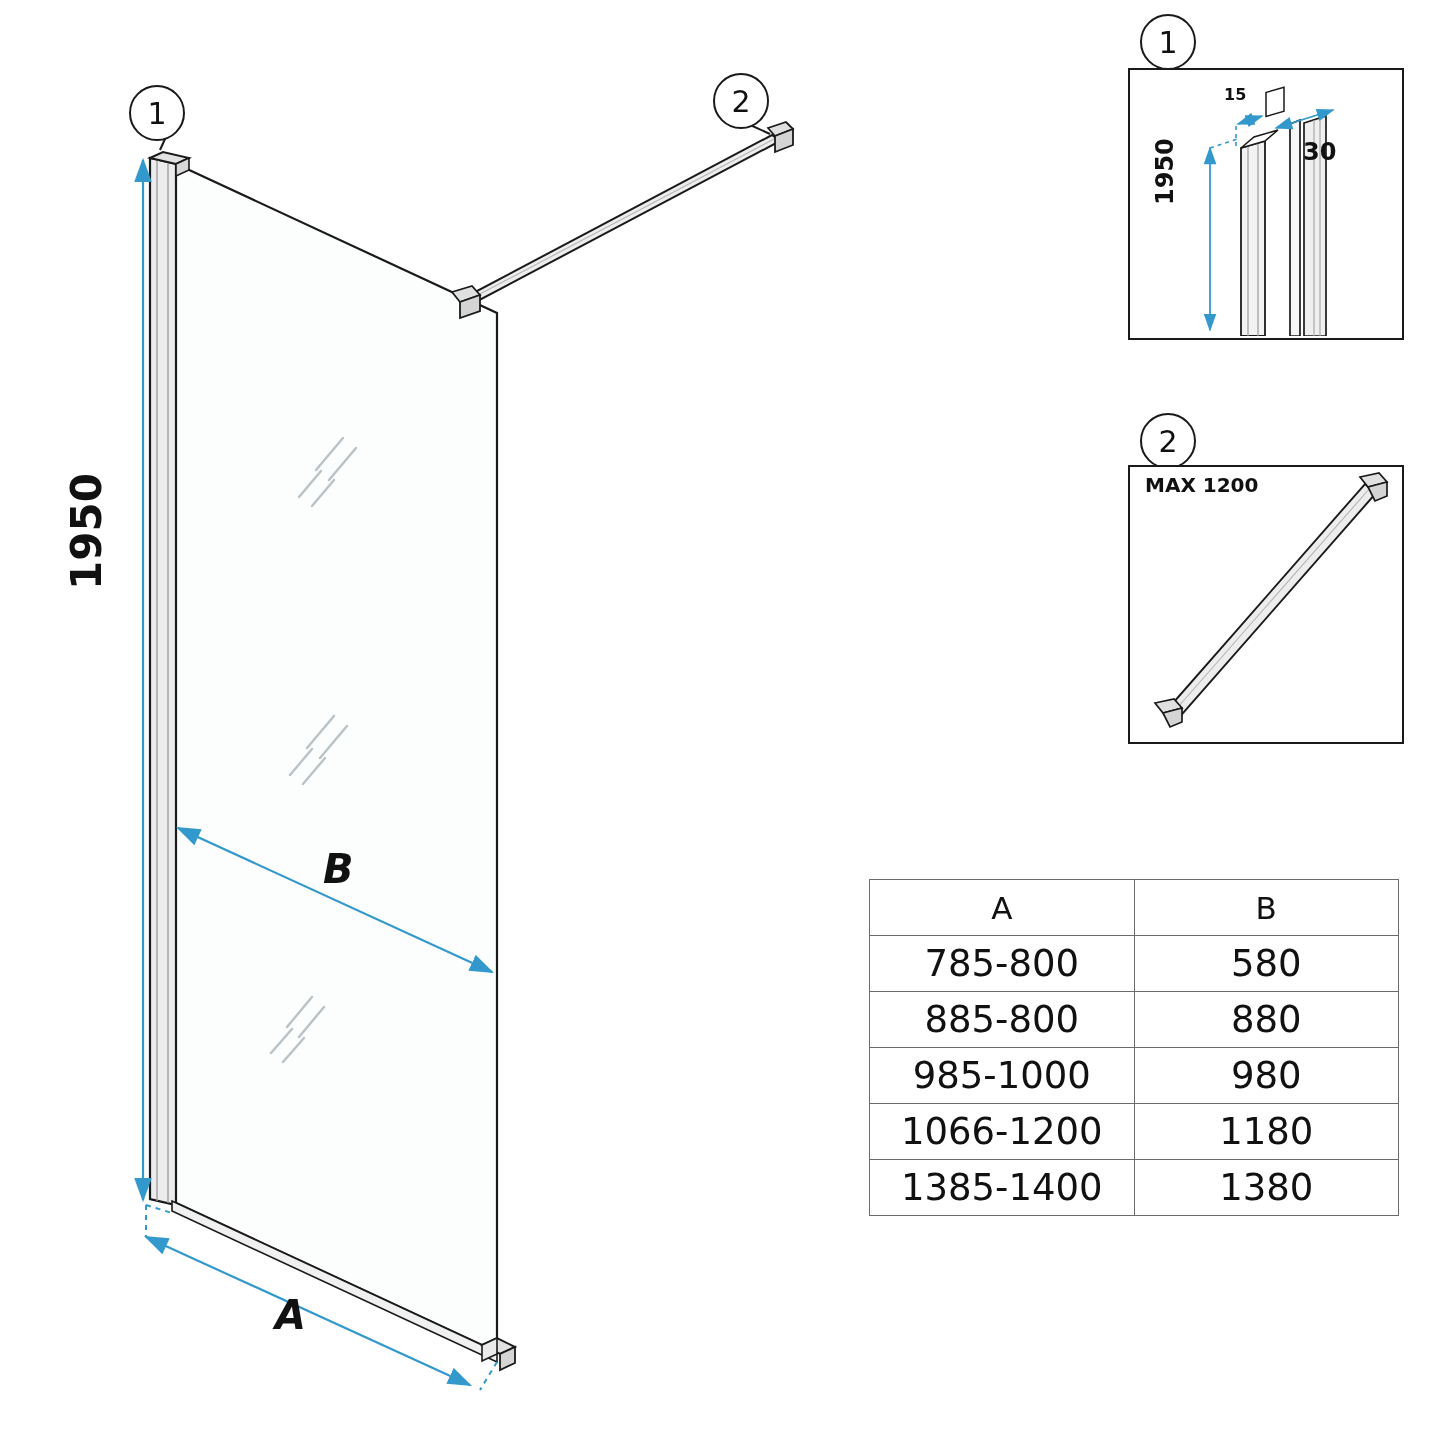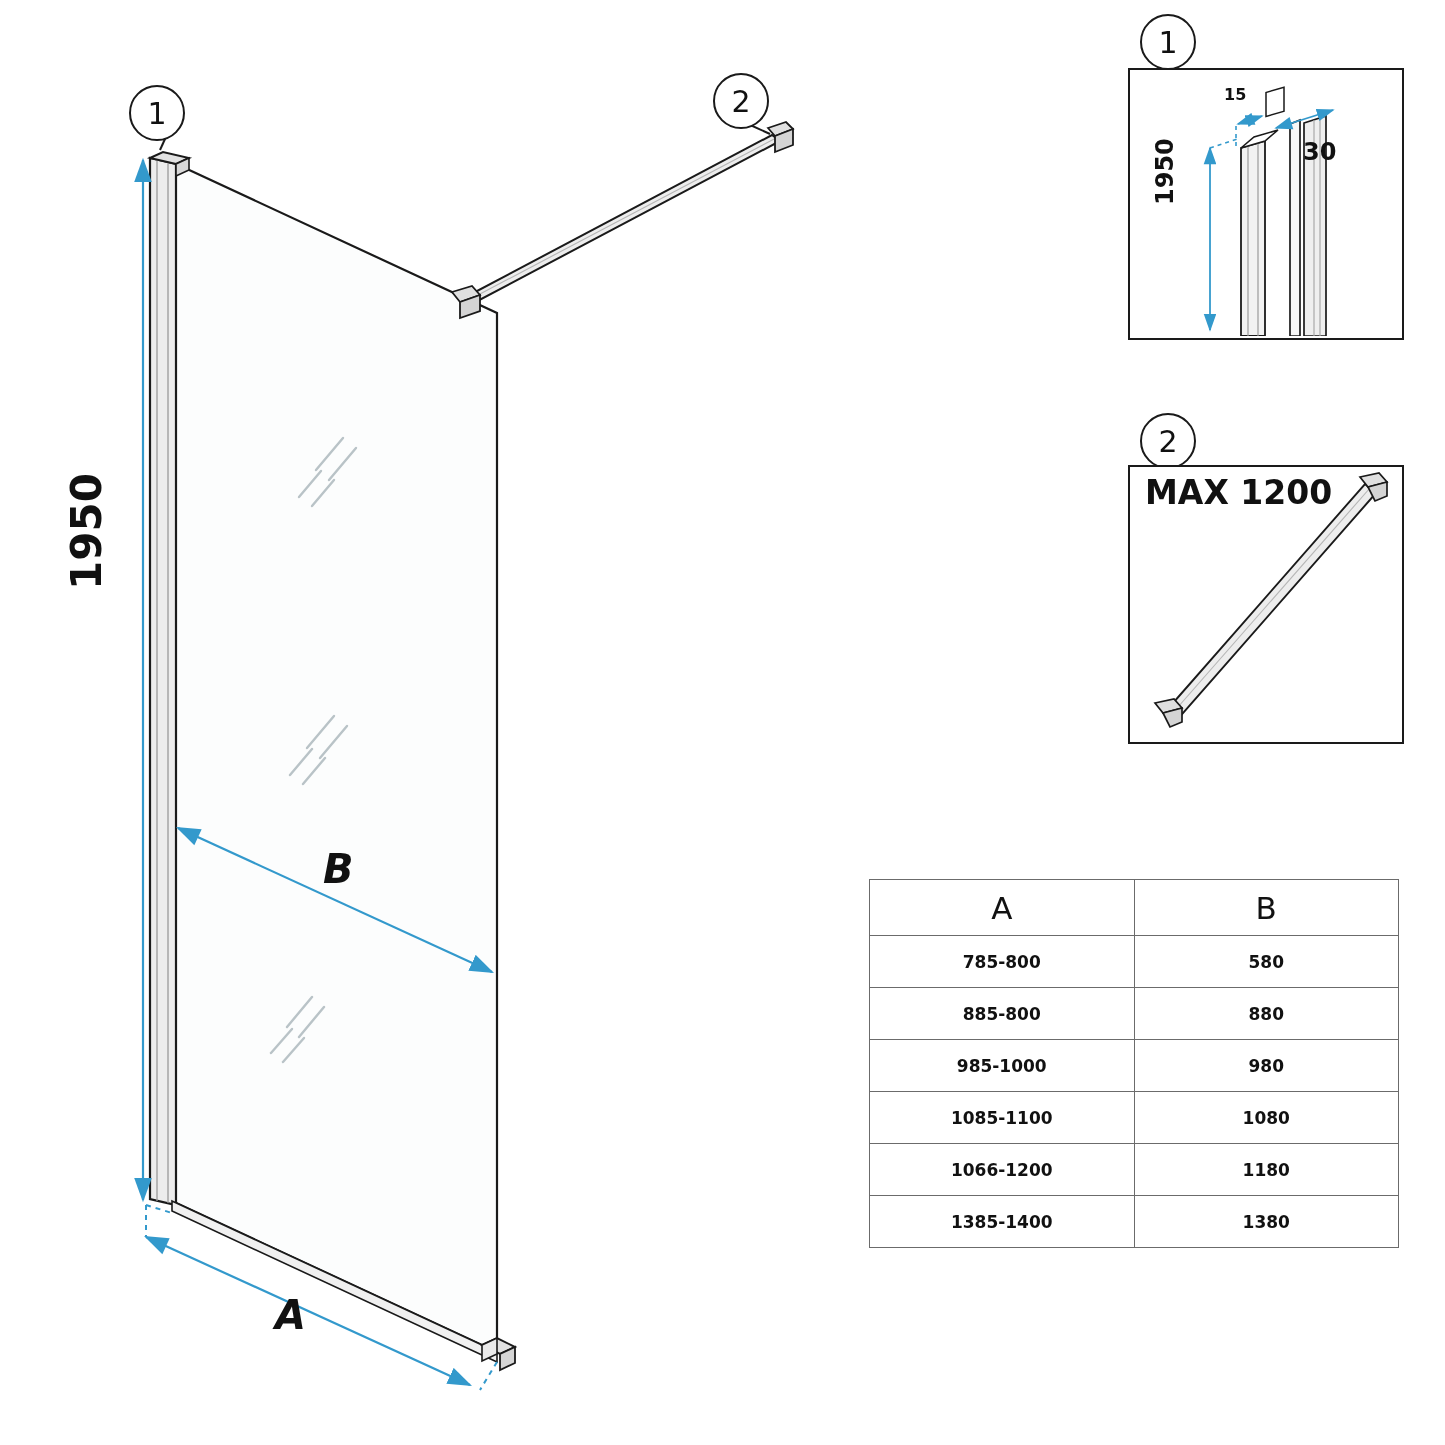--- a/index.html
+++ b/index.html
@@ -30,38 +30,38 @@
 
   
   .tbl{
     position:absolute;left:869px;top:879px;width:530px;
     border-collapse:collapse;
     font-family:"DejaVu Sans", sans-serif;
   }
   .tbl td,.tbl th{
     border:1.5px solid #6b6b6b;
     text-align:center;
-    font-weight:700;
-    font-size:17px;
+    font-weight:400;
+    font-size:37px;
     color:#111;
     padding:6px 4px;
     height:52px;
     box-sizing:border-box;
   }
   .tbl th{font-size:31px;font-weight:400;height:56px;}
   .tbl col.a{width:265px;}
   .tbl col.b{width:265px;}
   .italic-lbl{font-style:italic;font-weight:700;font-size:40px;}
   .v-1950{
     position:absolute;left:62px;top:590px;
     font-size:42px;font-weight:700;
     transform:rotate(-90deg);transform-origin:left top;
     white-space:nowrap;
   }
-  .max1200{position:absolute;left:1145px;top:473px;font-size:33px;font-weight:700;}
+  .max1200{position:absolute;left:1145px;top:473px;font-size:20px;font-weight:700;}
   .d15{position:absolute;left:1224px;top:85px;font-size:16px;font-weight:700;}
   .d30{position:absolute;left:1303px;top:106px;font-size:24px;font-weight:700;margin-top:32px;}
   .d1950{
     position:absolute;left:1151px;top:205px;font-size:24px;font-weight:700;
     transform:rotate(-90deg);transform-origin:left top;white-space:nowrap;
   }
   .lblA{position:absolute;left:275px;top:1292px;}
   .lblB{position:absolute;left:323px;top:846px;}
 </style>
 </head>
@@ -225,24 +225,20 @@
       </tr>
       <tr>
         <td>885-800</td>
         <td>880</td>
       </tr>
       <tr>
         <td>985-1000</td>
         <td>980</td>
       </tr>
       <tr>
-        <td>1085-1100</td>
-        <td>1080</td>
-      </tr>
-      <tr>
         <td>1066-1200</td>
         <td>1180</td>
       </tr>
       <tr>
         <td>1385-1400</td>
         <td>1380</td>
       </tr>
     </tbody>
   </table>
 

